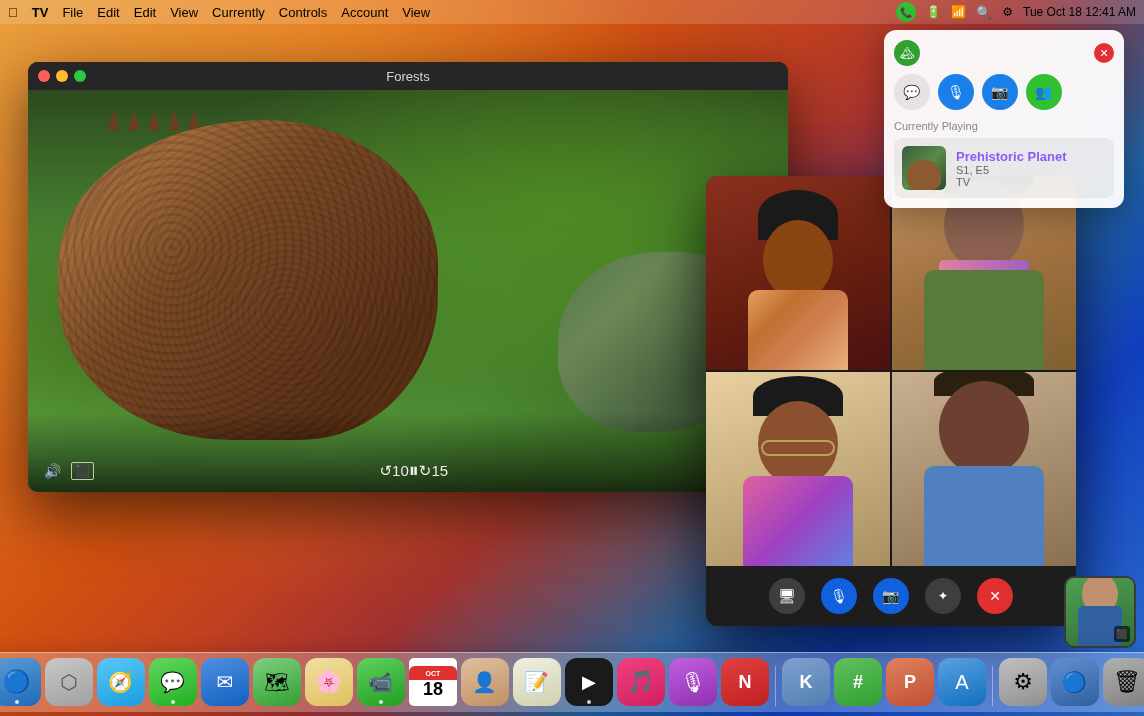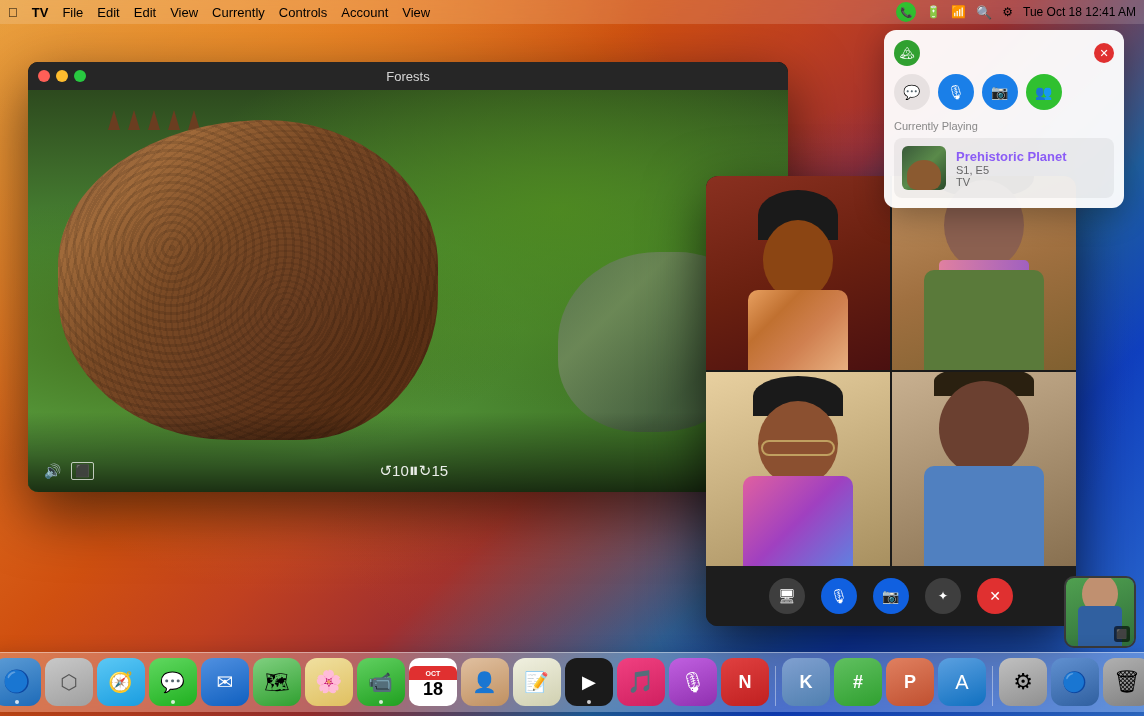--- a/index.html
+++ b/index.html
@@ -932,21 +932,21 @@
 
   <div class="dock-item dock-photos">
     <span style="font-size:22px;">🌸</span>
   </div>
 
   <div class="dock-item dock-facetime">
     <span style="font-size:20px; color:#fff;">📹</span>
     <div class="status-dot"></div>
   </div>
 
-  <div class="dock-item" style="background:#fff; border-radius:10px;">
+  <div class="dock-item" style="background:#fff; border-radius:5px;">
     <div class="dock-calendar-inner">
       <div class="dock-cal-top">OCT</div>
       <div class="dock-cal-date">18</div>
     </div>
   </div>
 
   <div class="dock-item dock-contacts">
     <span style="font-size:20px;">👤</span>
   </div>
 

